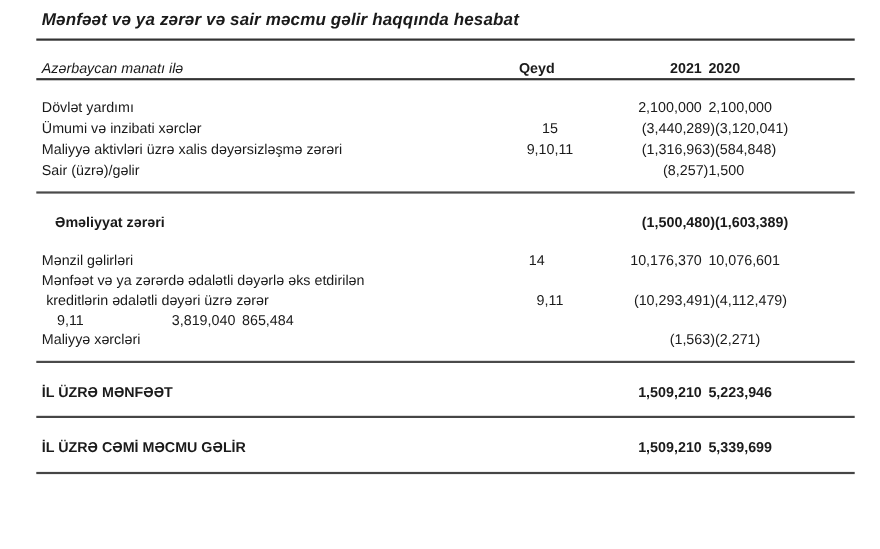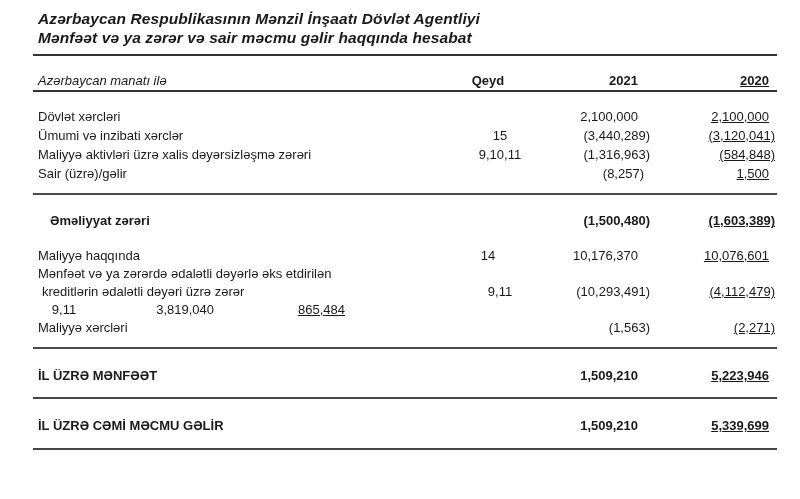--- a/index.html
+++ b/index.html
@@ -46,21 +46,21 @@
     align-items: baseline;
     font-size: 13px;
     line-height: 19px;
     white-space: nowrap;
   }
   .group2 .row { line-height: 18px; }
 
   .c-label { flex: 1; padding-left: 5px; overflow: hidden; }
   .c-note  { width: 62px; text-align: center; }
   .c-2021  { width: 119px; text-align: right; }
-  .c-2020  { width: 125px; text-align: right; padding-right: 2px; text-decoration: underline; }
+  .c-2020  { width: 125px; text-align: left; padding-right: 2px; }
   .amt.no-paren { padding-right: 8px; }
   .c-2021.amt.no-paren { padding-right: 6px; }
 
   .head-row { margin-top: 15px; }
   .head-row .c-label {
     font-style: italic;
     font-weight: normal;
   }
   .head-row .c-note, .head-row .c-2021, .head-row .c-2020 {
     font-weight: bold;
@@ -71,37 +71,36 @@
   .group2 { margin-top: 17px; }
   .total-row { margin-top: 17px; font-weight: bold; }
   .indent-2 { padding-left: 9px; }
 </style>
 </head>
 <body>
 
 <div class="page">
   <div class="sheet">
 
-    <div class="doc-title">Azərbaycan Respublikasının Mənzil İnşaatı Dövlət Agentliyi</div>
     <div class="doc-title">Mənfəət və ya zərər və sair məcmu gəlir haqqında hesabat</div>
 
     <div class="rule rule-title"></div>
 
     <div class="row head-row">
       <div class="c-label">Azərbaycan manatı ilə</div>
       <div class="c-note">Qeyd</div>
       <div class="c-2021 amt no-paren">2021</div>
       <div class="c-2020 amt no-paren">2020</div>
     </div>
 
     <div class="rule rule-head"></div>
 
     <div class="group1">
       <div class="row">
-        <div class="c-label">Dövlət xərcləri</div>
+        <div class="c-label">Dövlət yardımı</div>
         <div class="c-note"></div>
         <div class="c-2021 amt no-paren">2,100,000</div>
         <div class="c-2020 amt no-paren">2,100,000</div>
       </div>
       <div class="row">
         <div class="c-label">Ümumi və inzibati xərclər</div>
         <div class="c-note">15</div>
         <div class="c-2021 amt">(3,440,289)</div>
         <div class="c-2020 amt">(3,120,041)</div>
       </div>
@@ -123,21 +122,21 @@
 
     <div class="row op-row">
       <div class="c-label">Əməliyyat zərəri</div>
       <div class="c-note"></div>
       <div class="c-2021 amt">(1,500,480)</div>
       <div class="c-2020 amt">(1,603,389)</div>
     </div>
 
     <div class="group2">
       <div class="row">
-        <div class="c-label">Maliyyə haqqında</div>
+        <div class="c-label">Mənzil gəlirləri</div>
         <div class="c-note">14</div>
         <div class="c-2021 amt no-paren">10,176,370</div>
         <div class="c-2020 amt no-paren">10,076,601</div>
       </div>
       <div class="row">
         <div class="c-label">Mənfəət və ya zərərdə ədalətli dəyərlə əks etdirilən</div>
         <div class="c-note"></div>
         <div class="c-2021 amt"></div>
         <div class="c-2020 amt"></div>
       </div>

